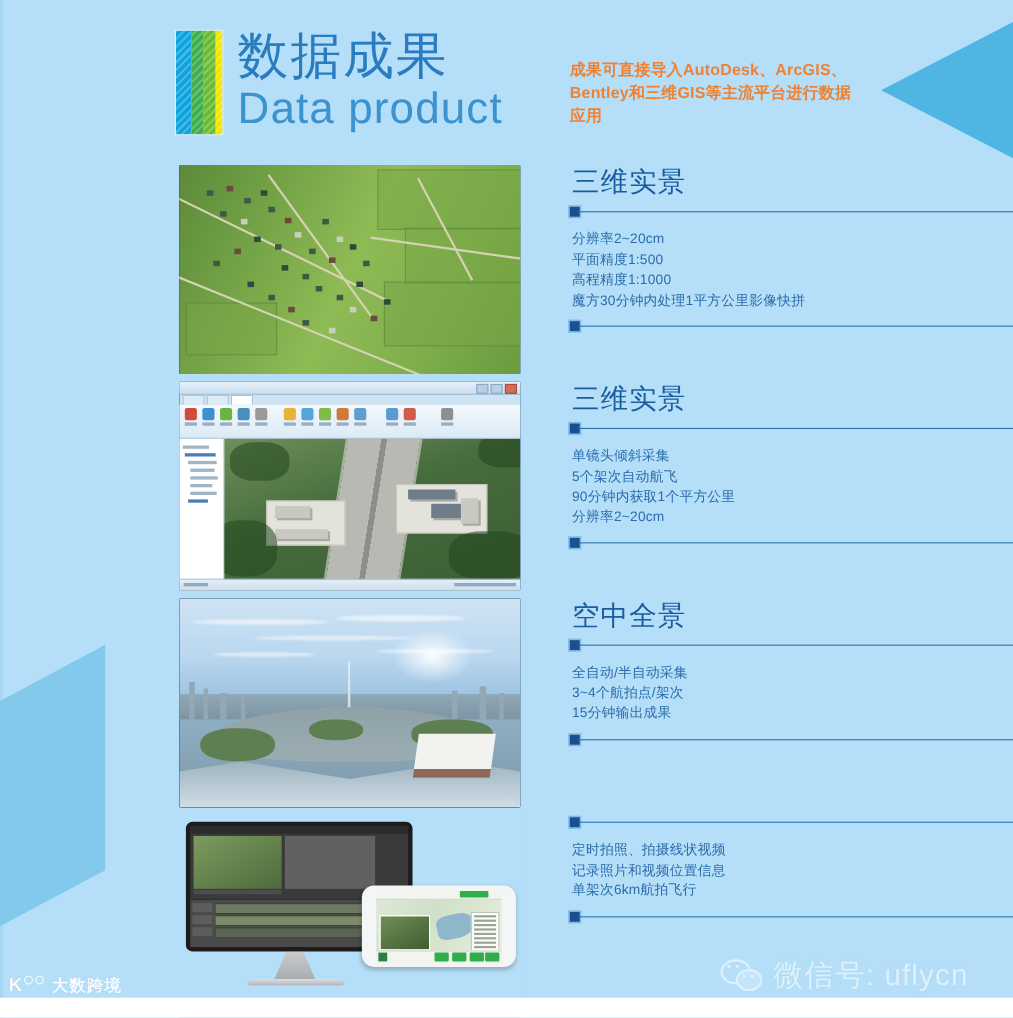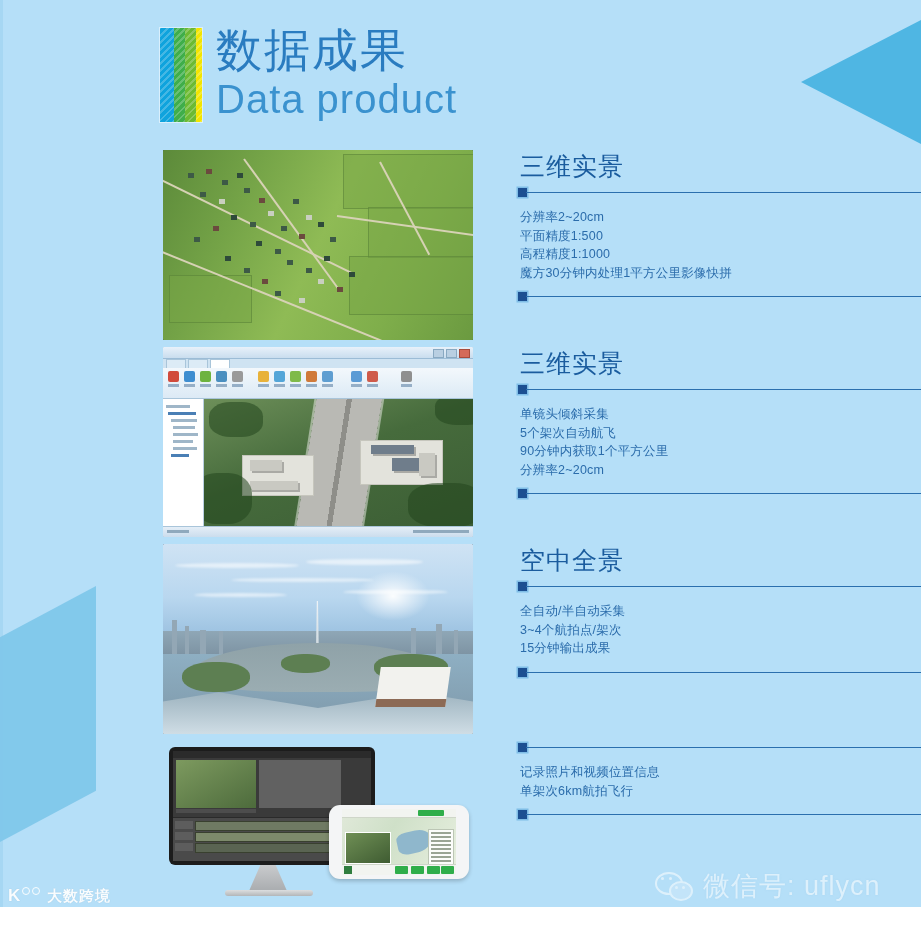--- a/index.html
+++ b/index.html
@@ -437,20 +437,21 @@
         <span class="bm-2"></span>
         <span class="bm-3"></span>
         <span class="bm-4"></span>
     </div>
     <div class="title-block">
       <div class="title-cn">数据成果</div>
       <div class="title-en">Data  product</div>
     </div>
   </div>
 
+  <div class="tagline">成果可直接导入AutoDesk、ArcGIS、Bentley和三维GIS等主流平台进行数据应用</div>
 
   <div class="sections">
 
     <div class="section">
       <div class="sec-media">
         <div class="ortho">
           <div class="field" style="left:58%;top:2%;width:44%;height:28%;"></div>
           <div class="field" style="left:66%;top:30%;width:40%;height:26%;"></div>
           <div class="field" style="left:60%;top:56%;width:46%;height:30%;"></div>
           <div class="field" style="left:2%;top:66%;width:26%;height:24%;"></div>
@@ -733,20 +734,21 @@
             </div>
           </div>
         </div>
       </div>
       <div class="sec-body">
         <div class="rule">
           <div class="sq"></div>
             <div class="line"></div>
         </div>
         <ul class="sec-list">
+          <li>定时拍照、拍摄线状视频</li>
           <li>记录照片和视频位置信息</li>
           <li>单架次6km航拍飞行</li>
         </ul>
         <div class="rule">
           <div class="sq"></div>
             <div class="line"></div>
         </div>
       </div>
     </div>
 

